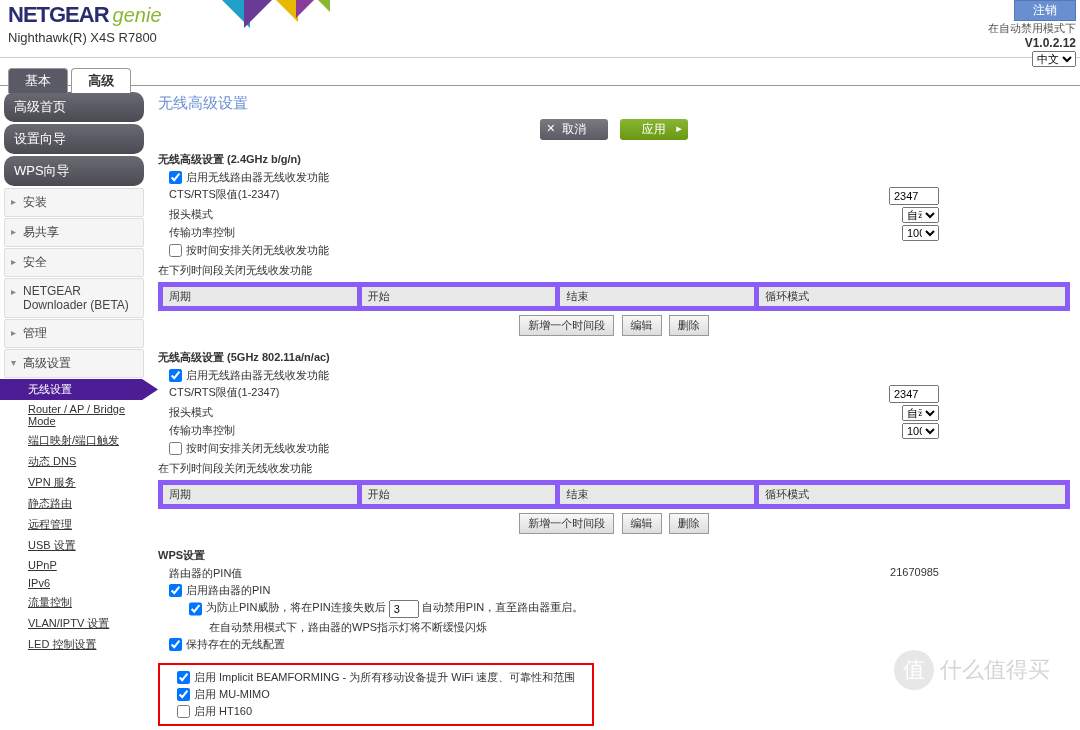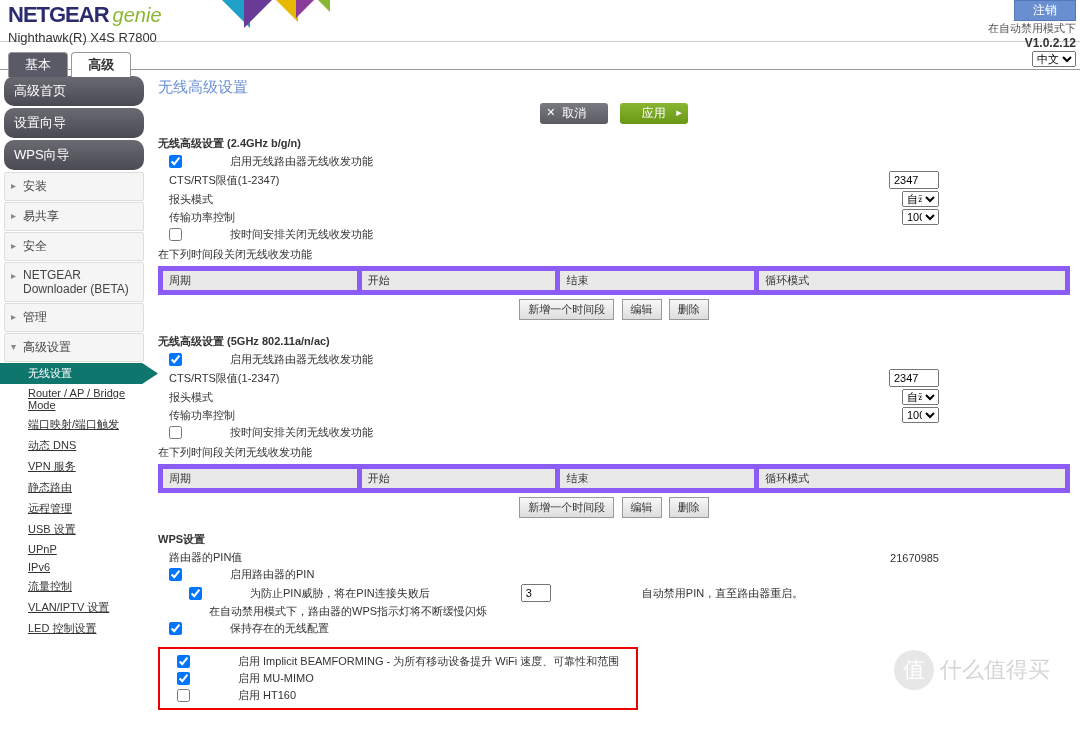--- a/index.html
+++ b/index.html
@@ -1,17 +1,17 @@
 <!DOCTYPE html>
 <html><head>
 <meta charset="utf-8">
 <style>
 * { box-sizing: border-box; margin: 0; padding: 0; }
 body { font-family: Arial, "Microsoft YaHei", sans-serif; font-size: 12px; color: #333; background: #fff; width: 1080px; }
-.header { position: relative; height: 42px; border-bottom: 1px solid #ccc; }
+.header { position: relative; height: 58px; border-bottom: 1px solid #ccc; }
 .logo { display: flex; align-items: baseline; padding: 2px 8px; }
 .logo-netgear { font-family: Arial; font-weight: bold; font-size: 22px; letter-spacing: -1px; color: #2b2b6f; }
 .logo-genie { font-size: 20px; color: #89b733; margin-left: 4px; font-style: italic; }
 .triangles { position: absolute; left: 220px; top: 0; }
 .tri { position: absolute; width: 0; height: 0; border-style: solid; }
 .model { font-size: 13px; color: #333; padding: 0 8px; }
 .header-right { position: absolute; right: 4px; top: 0; text-align: right; }
 .logout-btn { background: #6a8fd0; color: #fff; padding: 1px 18px; font-size: 12px; border: 1px solid #5577bb; display: inline-block; }
 .fw-label { font-size: 11px; color: #555; }
 .fw-ver { font-size: 12px; font-weight: bold; }
@@ -20,31 +20,31 @@
 .tab { display: inline-block; padding: 3px 16px; border: 1px solid #999; border-bottom: none; border-radius: 4px 4px 0 0; font-size: 13px; position: relative; top: 8px; }
 .tab-basic { background: #5a5a66; color: #fff; }
 .tab-adv { background: #fff; color: #333; font-weight: bold; }
 .main { display: flex; border-top: 1px solid #999; }
 .sidebar { width: 148px; background: #fff; padding-top: 4px; }
 .side-btn { background: linear-gradient(#6a6a72, #4a4a52); color: #fff; padding: 6px 10px; margin: 2px 4px; border-radius: 10px; font-size: 13px; cursor: pointer; }
 .side-item { background: #f5f5f5; color: #444; padding: 5px 10px 5px 18px; margin: 1px 4px; font-size: 12px; cursor: pointer; position: relative; border: 1px solid #ddd; border-radius: 2px; }
 .side-item .arrow { position: absolute; left: 6px; top: 7px; font-size: 10px; color: #888; }
 .side-item.expanded .arrow { color: #888; }
 .sub-item { padding: 3px 4px 3px 28px; font-size: 11px; color: #333; text-decoration: underline; cursor: pointer; }
-.sub-item.active { background: #0f766e; color: #fff; text-decoration: none; position: relative; margin-right: -10px; clip-path: polygon(0 0, 90% 0, 100% 50%, 90% 100%, 0 100%); padding-right: 18px; }
+.sub-item.active { background: #4c1d95; color: #fff; text-decoration: none; position: relative; margin-right: -10px; clip-path: polygon(0 0, 90% 0, 100% 50%, 90% 100%, 0 100%); padding-right: 18px; }
 .content { flex: 1; padding: 6px 10px; }
 .page-title { color: #6a8fd6; font-size: 15px; padding: 2px 0 6px 0; }
 .btn-bar { text-align: center; margin-bottom: 8px; }
 .pill-btn { display: inline-block; padding: 2px 22px; border-radius: 3px; color: #fff; font-size: 12px; cursor: pointer; margin: 0 4px; position: relative; }
 .pill-cancel { background: linear-gradient(#7a7a82, #5a5a62); }
 .pill-apply { background: linear-gradient(#8ab733, #6a9713); }
 .pill-btn .x { position: absolute; left: 6px; top: 3px; font-size: 11px; }
 .pill-btn .r { position: absolute; right: 6px; top: 3px; font-size: 11px; }
 .section-title { font-weight: bold; font-size: 11px; padding: 4px 0 2px 0; }
-.row { display: flex; align-items: center; padding: 1px 11px; font-size: 11px; gap: 44px; }
+.row { display: flex; padding: 1px 11px; font-size: 11px; }
 .row label { flex: 0 0 auto; }
 .row .field { margin-left: auto; margin-right: 120px; }
 .row input[type=text] { width: 50px; font-size: 11px; padding: 1px 3px; }
 .row select { font-size: 11px; width: 37px; }
 .cb { margin-right: 4px; }
 .sched-table { width: 100%; border-collapse: collapse; margin-top: 2px; border: 1px solid #888; }
 .sched-table th { background: #e8e8e8; border: 5px solid #8b5cf6; text-align: left; padding: 2px 6px; font-size: 11px; font-weight: normal; }
 .btn-row { text-align: center; padding: 4px 0 10px 0; }
 .sm-btn { display: inline-block; background: linear-gradient(#f8f8f8, #ddd); border: 1px solid #999; padding: 2px 8px; font-size: 11px; margin: 0 2px; cursor: pointer; }
 .pin-val { margin-left: auto; margin-right: 120px; font-size: 11px; }

